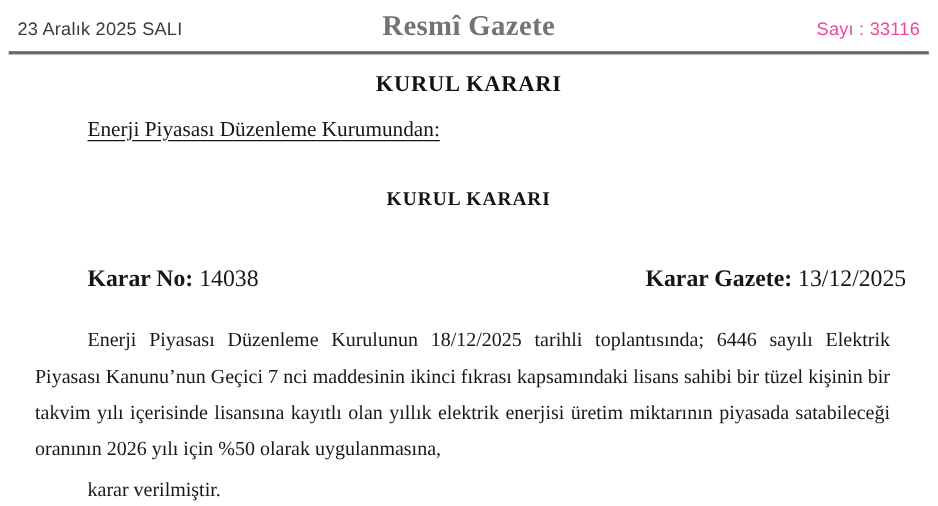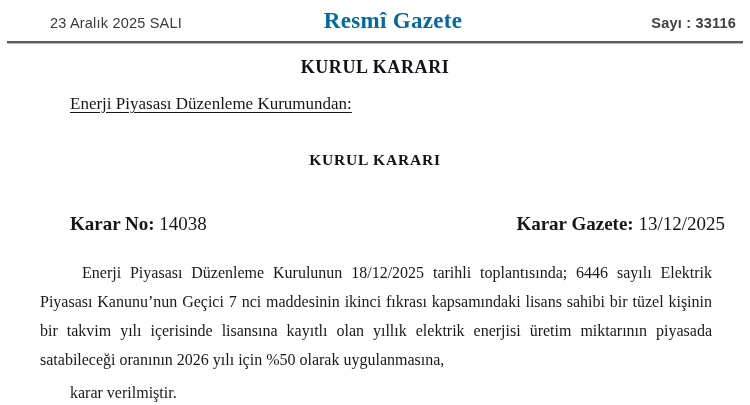--- a/index.html
+++ b/index.html
@@ -14,43 +14,41 @@
     background: #ffffff;
     overflow: hidden;
     color: #1b1b1b;
   }
   
   .gazette-header {
     display: grid;
     grid-template-columns: 1fr auto 1fr;
     align-items: baseline;
     padding: 8px 14px 4px 14px;
-    margin-left: 36px;
   }
   .gazette-date {
     justify-self: start;
     font-family: "Liberation Sans", sans-serif;
     font-size: 14.5px;
     color: #3a3a3a;
     letter-spacing: 0.2px;
   }
   .gazette-masthead {
     justify-self: center;
     font-family: "Liberation Serif", serif;
     font-weight: bold;
     font-size: 23px;
     letter-spacing: 0.3px;
   }
   .gazette-issue {
     justify-self: end;
     font-family: "Liberation Sans", sans-serif;
     font-size: 14.5px;
-    color: #404040;
+    color: #ec4899;
     letter-spacing: 0.2px;
-    font-weight: bold;
   }
   .header-rule {
     height: 2px;
     margin: 3px 7px 0 7px;
     background: #5c5c5c;
     border-bottom: 1px solid #b9b9b9;
   }
   
   .section-title {
     margin-top: 13px;
@@ -85,21 +83,21 @@
     margin: 44px 25px 0 70px;
     font-family: "Liberation Serif", serif;
     font-size: 19px;
     color: #161616;
   }
   .karar-label {
     font-weight: bold;
   }
   
   .decision-paragraph {
-    margin: 23px 38px 0 40px;
+    margin: 23px 38px 0 28px;
     text-align: justify;
     text-indent: 42px;
     font-family: "Liberation Serif", serif;
     font-size: 16px;
     line-height: 29px;
     color: #181818;
   }
   .decision-closing {
     margin: 10px 0 0 70px;
     font-family: "Liberation Serif", serif;
@@ -107,21 +105,21 @@
     color: #181818;
   }
 </style>
 </head>
 <body>
 
 <div class="page">
 
   <div class="gazette-header">
     <span class="gazette-date">23 Aralık 2025 SALI</span>
-    <span class="gazette-masthead" style="color: #0369a1;">Resmî Gazete</span>
+    <span class="gazette-masthead" style="color: #737373;">Resmî Gazete</span>
     <span class="gazette-issue">Sayı : 33116</span>
   </div>
 
   <div class="header-rule"></div>
 
   <div class="section-title">KURUL KARARI</div>
 
   <div class="authority-heading">Enerji Piyasası Düzenleme Kurumundan:</div>
 
   <div class="decision-title">KURUL KARARI</div>

